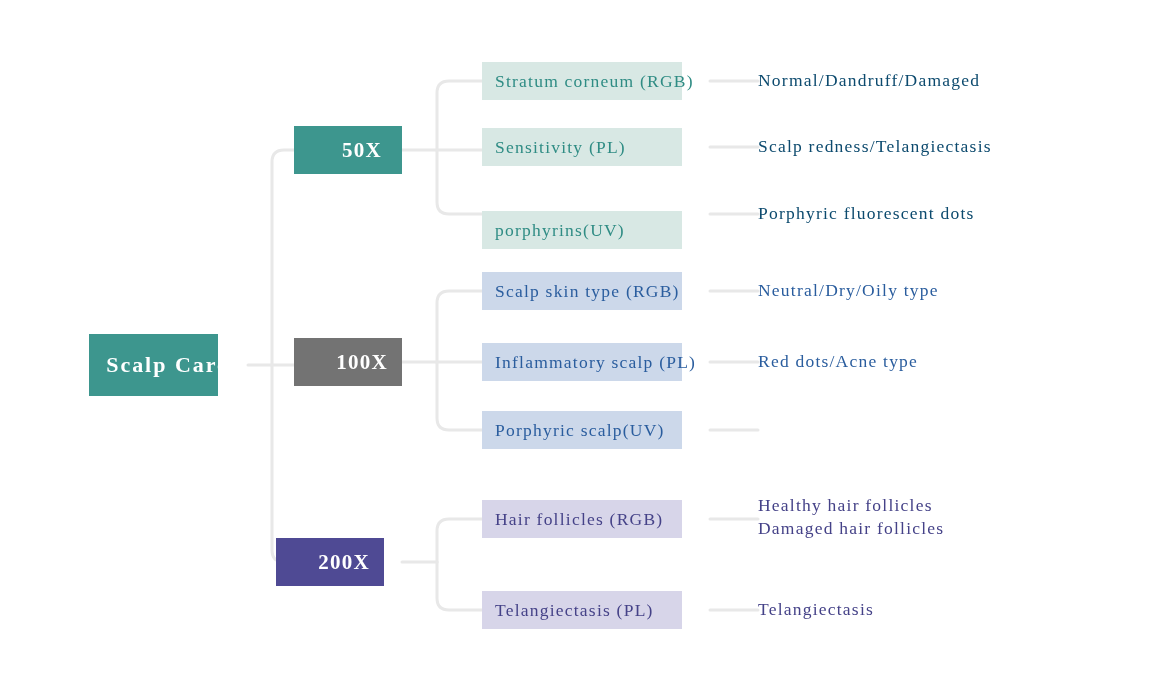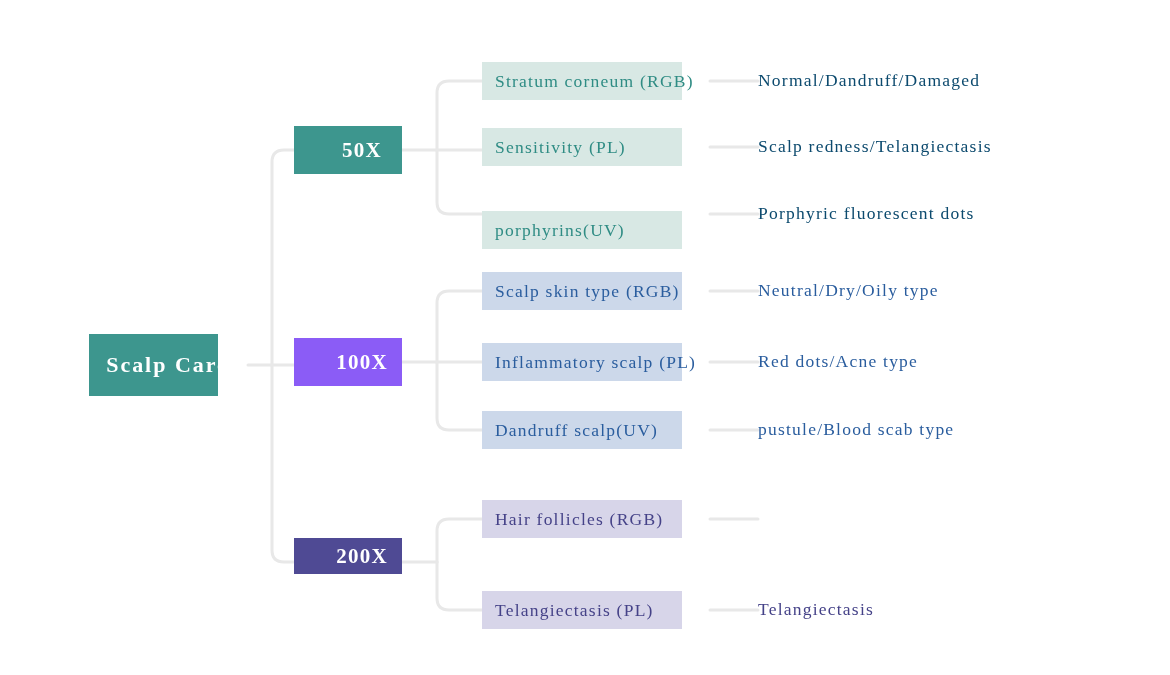--- a/index.html
+++ b/index.html
@@ -55,28 +55,28 @@
     width: 108px;
     height: 48px;
     background: #3d968e;
     font-size: 21px;
   }
   #level-100x {
     left: 294px;
     top: 338px;
     width: 108px;
     height: 48px;
-    background: #8b5cf6;
+    background: #737373;
     font-size: 21px;
   }
   #level-200x {
-    left: 294px;
+    left: 276px;
     top: 538px;
     width: 108px;
-    height: 36px;
+    height: 48px;
     background: #4f4a94;
     font-size: 21px;
   }
   
   .leaf {
     left: 482px;
     width: 200px;
     height: 38px;
     padding-left: 13px;
     font-size: 17.5px;
@@ -146,24 +146,27 @@
   <div class="node leaf g1" style="top:62px">Stratum corneum (RGB)</div>
   <div class="node leaf g1" style="top:128px">Sensitivity (PL)</div>
   <div class="node leaf g1" style="top:211px">porphyrins(UV)</div>
 
   <div class="node desc g1" style="top:70px">Normal/Dandruff/Damaged</div>
   <div class="node desc g1" style="top:136px">Scalp redness/Telangiectasis</div>
   <div class="node desc g1" style="top:203px">Porphyric fluorescent dots</div>
 
   <div class="node leaf g2" style="top:343px">Inflammatory scalp (PL)</div>
   <div class="node leaf g2" style="top:272px">Scalp skin type (RGB)</div>
-  <div class="node leaf g2" style="top:411px">Dandruff scalp(UV)</div>
+  <div class="node leaf g2" style="top:411px">Porphyric scalp(UV)</div>
 
   <div class="node desc g2" style="top:280px">Neutral/Dry/Oily type</div>
   <div class="node desc g2" style="top:351px">Red dots/Acne type</div>
-  <div class="node desc g2" style="top:419px">pustule/Blood scab type</div>
 
   <div class="node leaf g3" style="top:500px">Hair follicles (RGB)</div>
   <div class="node leaf g3" style="top:591px">Telangiectasis (PL)</div>
 
+  <div class="node desc g3" style="top:494px">
+    <span class="line">Healthy hair follicles</span>
+    <span class="line">Damaged hair follicles</span>
+  </div>
   <div class="node desc g3" style="top:599px">Telangiectasis</div>
 
 </div>
 
 </body></html>

